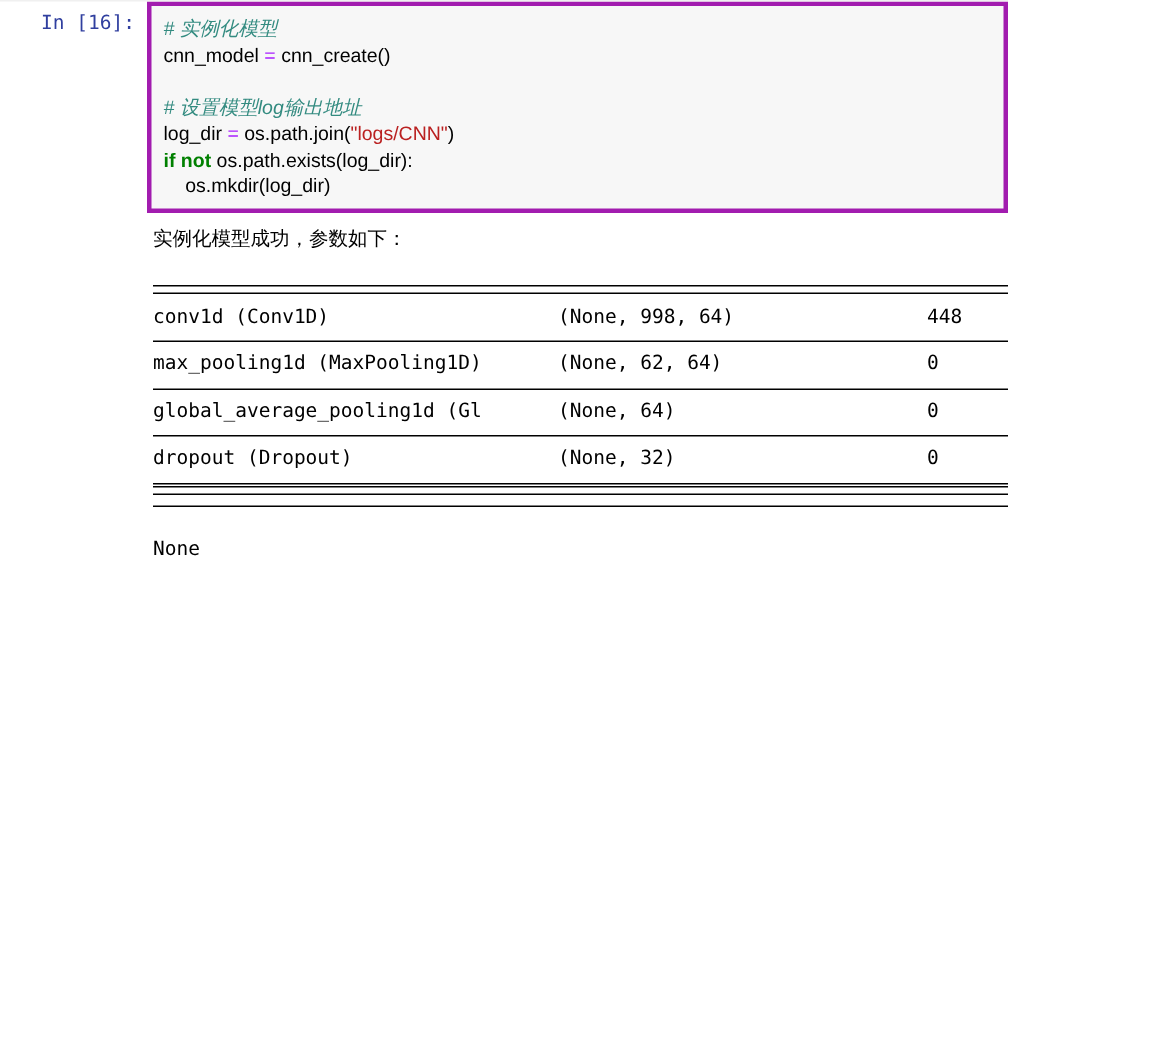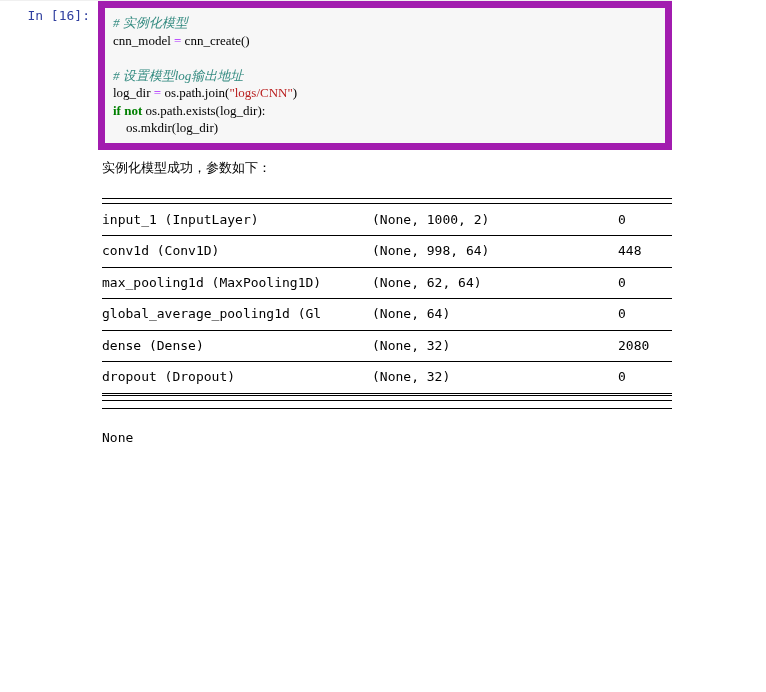--- a/index.html
+++ b/index.html
@@ -26,23 +26,23 @@
     color: #303F9F;
     box-sizing: border-box;
   }
   .content-col {
     flex: 1;
     box-sizing: border-box;
     overflow: hidden;
   }
   .code-area {
     background: #f7f7f7;
-    border: 7px solid #a21caf;
+    border: 3px solid #a21caf;
     padding: 6px 8px;
-    font-family: Liberation Serif, serif;
+    font-family: Liberation Sans, sans-serif;
     font-size: 13px;
     line-height: 1.35;
     white-space: pre;
   }
   .output-area {
     padding: 8px 4px 8px 4px;
     font-family: "SimSun", "宋体", Menlo, Consolas, "DejaVu Sans Mono", monospace;
     font-size: 13px;
     line-height: 1.5;
     white-space: pre;
@@ -99,24 +99,22 @@
 
 <span class="tok-comment"># 设置模型log输出地址</span>
 <span>log_dir </span><span class="tok-op">=</span><span> os.path.join(</span><span class="tok-string">"logs/CNN"</span><span>)</span>
 <span class="tok-keyword">if</span><span> </span><span class="tok-keyword">not</span><span> os.path.exists(log_dir):</span>
 <span>    os.mkdir(log_dir)</span></div>
 
     <div class="output-area"><div>实例化模型成功，参数如下：</div>
 <table class="out-table">
   <tbody>
   <tr class="no-border"><td colspan="3" style="padding:0"><div class="dsep"></div></td></tr>
-  <tr><td class="col-layer">input_1 (InputLayer)</td><td class="col-shape">(None, 1000, 2)</td><td>0</td></tr>
   <tr><td class="col-layer">conv1d (Conv1D)</td><td class="col-shape">(None, 998, 64)</td><td>448</td></tr>
   <tr><td class="col-layer">max_pooling1d (MaxPooling1D)</td><td class="col-shape">(None, 62, 64)</td><td>0</td></tr>
   <tr><td class="col-layer">global_average_pooling1d (Gl</td><td class="col-shape">(None, 64)</td><td>0</td></tr>
-  <tr><td class="col-layer">dense (Dense)</td><td class="col-shape">(None, 32)</td><td>2080</td></tr>
   <tr><td class="col-layer">dropout (Dropout)</td><td class="col-shape">(None, 32)</td><td>0</td></tr>
   <tr class="no-border"><td colspan="3" style="padding:0"><div class="dsep"></div></td></tr>
 </tbody></table><div style="width:640px;border-top:1px solid #000;margin-top:6px"></div>
 <span>None</span></div>
 
   </div>
 </div>
 
 </body></html>

